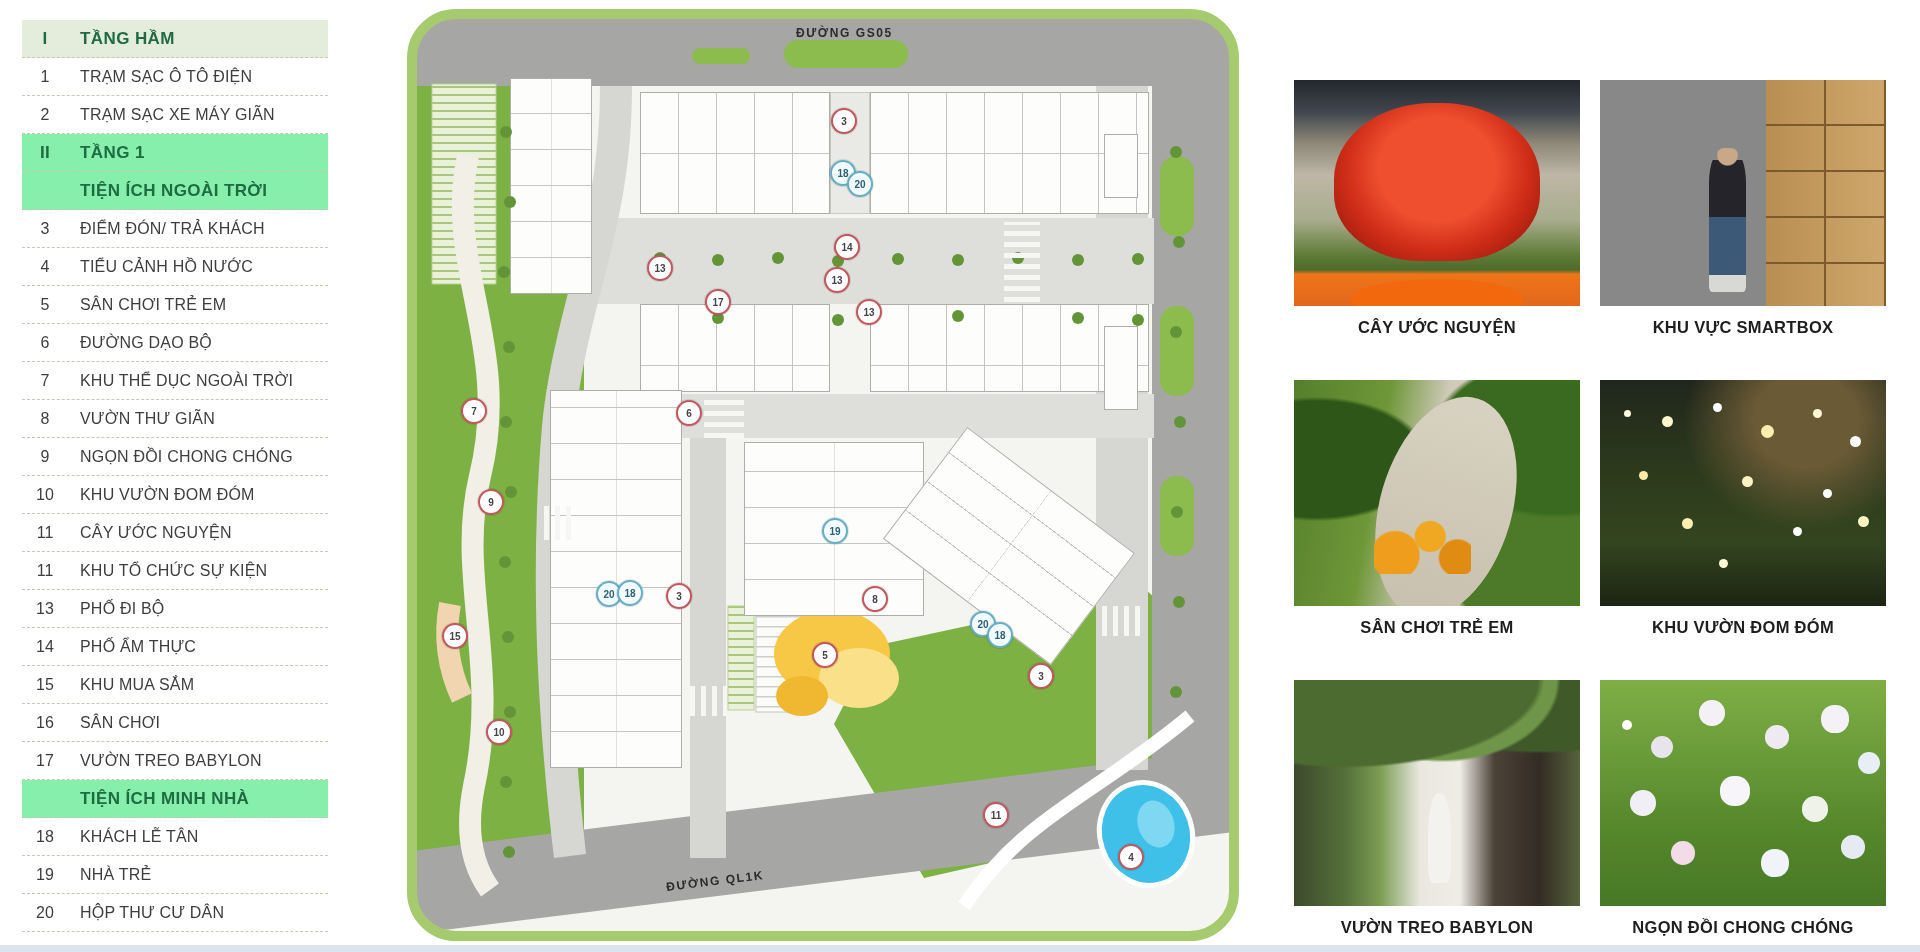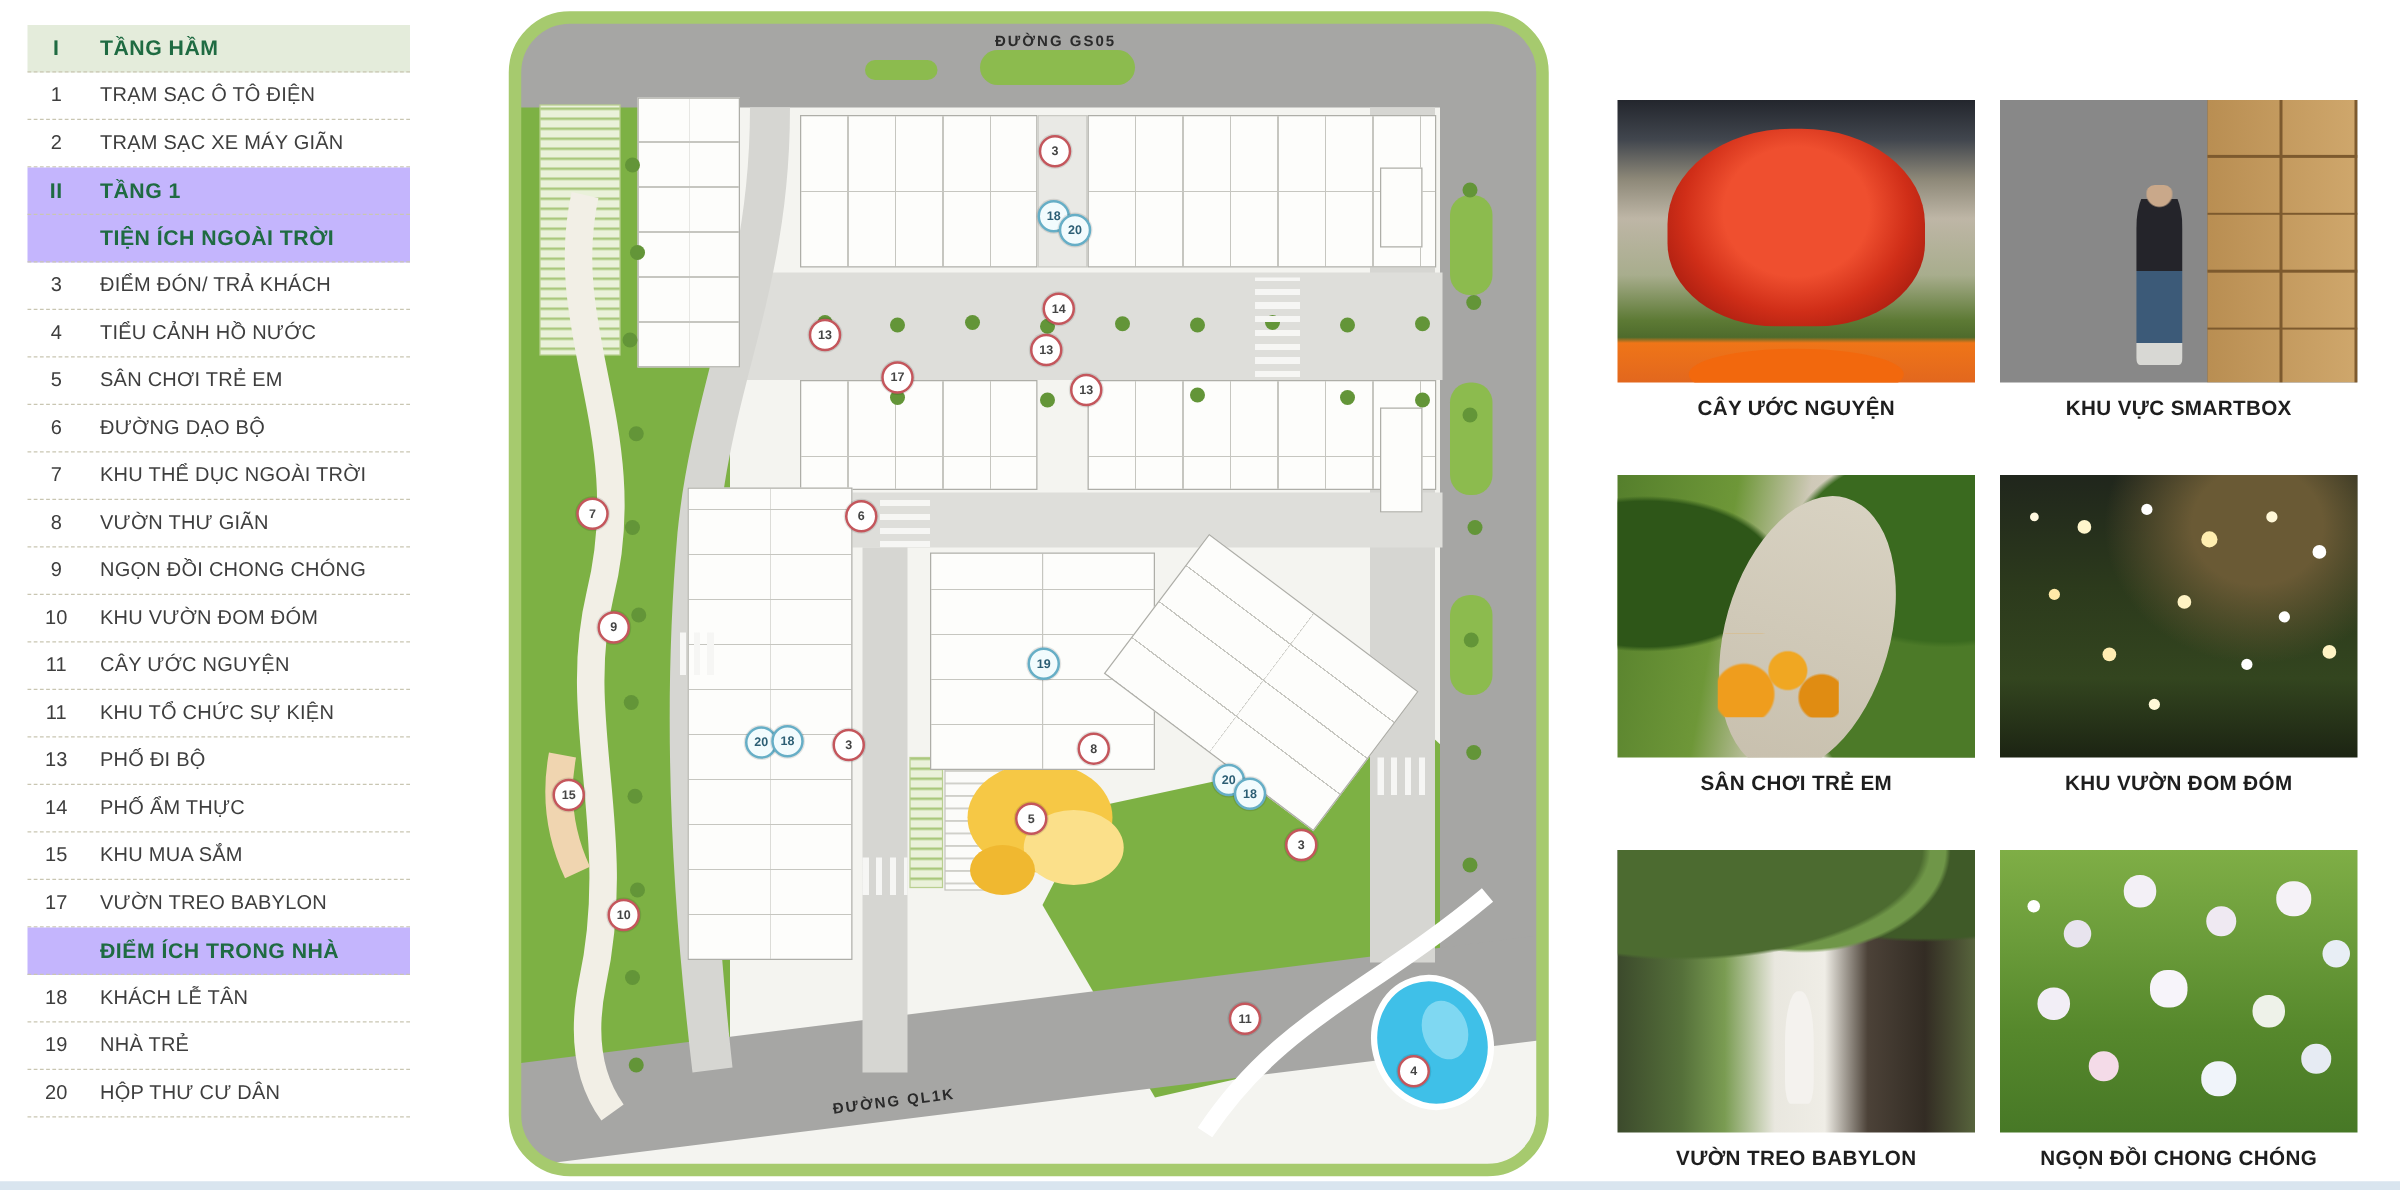--- a/index.html
+++ b/index.html
@@ -6,21 +6,21 @@
   .page{position:relative;width:1920px;height:952px;overflow:hidden;background:#ffffff;
         font-family:"Liberation Sans",sans-serif;}
 
   
   .legend{position:absolute;left:22px;top:20px;width:306px;}
   .lg-row{position:relative;display:flex;align-items:center;height:38px;
           border-bottom:1px dashed #c9c6b2;box-sizing:border-box;}
   .lg-num{flex:none;width:46px;text-align:center;font-size:16px;color:#3e3e3e;}
   .lg-label{padding-left:12px;font-size:16px;color:#3e3e3e;letter-spacing:.2px;white-space:nowrap;}
   .lg-row.header-green{background:#e4ecdb;}
-  .lg-row.header-cream{background:#c4b5fd;}
+  .lg-row.header-cream{background:#86efac;}
   .lg-row.header-green .lg-num,.lg-row.header-cream .lg-num,
   .lg-row.header-green .lg-label,.lg-row.header-cream .lg-label{
       color:#1f6b42;font-weight:bold;font-size:17px;letter-spacing:.4px;}
 
   
   .plan{position:absolute;left:404px;top:6px;width:838px;height:938px;}
   .plan svg{position:absolute;left:0;top:0;width:838px;height:938px;}
   .bld{position:absolute;background:#fdfdfb;border:1px solid #aeaea8;box-sizing:border-box;}
   .u-v{background-image:repeating-linear-gradient(90deg,rgba(0,0,0,0) 0 37px,#c6c6c0 37px 38px),
        linear-gradient(rgba(0,0,0,0) 0 60px,#c6c6c0 60px 61px,rgba(0,0,0,0) 61px 100%);}
@@ -180,26 +180,30 @@
       </div>
       <div class="lg-row item">
         <span class="lg-num">14</span>
         <span class="lg-label">PHỐ ẨM THỰC</span>
       </div>
       <div class="lg-row item">
         <span class="lg-num">15</span>
         <span class="lg-label">KHU MUA SẮM</span>
       </div>
       <div class="lg-row item">
+        <span class="lg-num">16</span>
+        <span class="lg-label">SÂN CHƠI</span>
+      </div>
+      <div class="lg-row item">
         <span class="lg-num">17</span>
         <span class="lg-label">VƯỜN TREO BABYLON</span>
       </div>
       <div class="lg-row header-cream">
         <span class="lg-num"></span>
-        <span class="lg-label">ĐIỂM ÍCH TRONG NHÀ</span>
+        <span class="lg-label">TIỆN ÍCH MINH NHÀ</span>
       </div>
       <div class="lg-row item">
         <span class="lg-num">18</span>
         <span class="lg-label">KHÁCH LỄ TÂN</span>
       </div>
       <div class="lg-row item">
         <span class="lg-num">19</span>
         <span class="lg-label">NHÀ TRẺ</span>
       </div>
       <div class="lg-row item">

